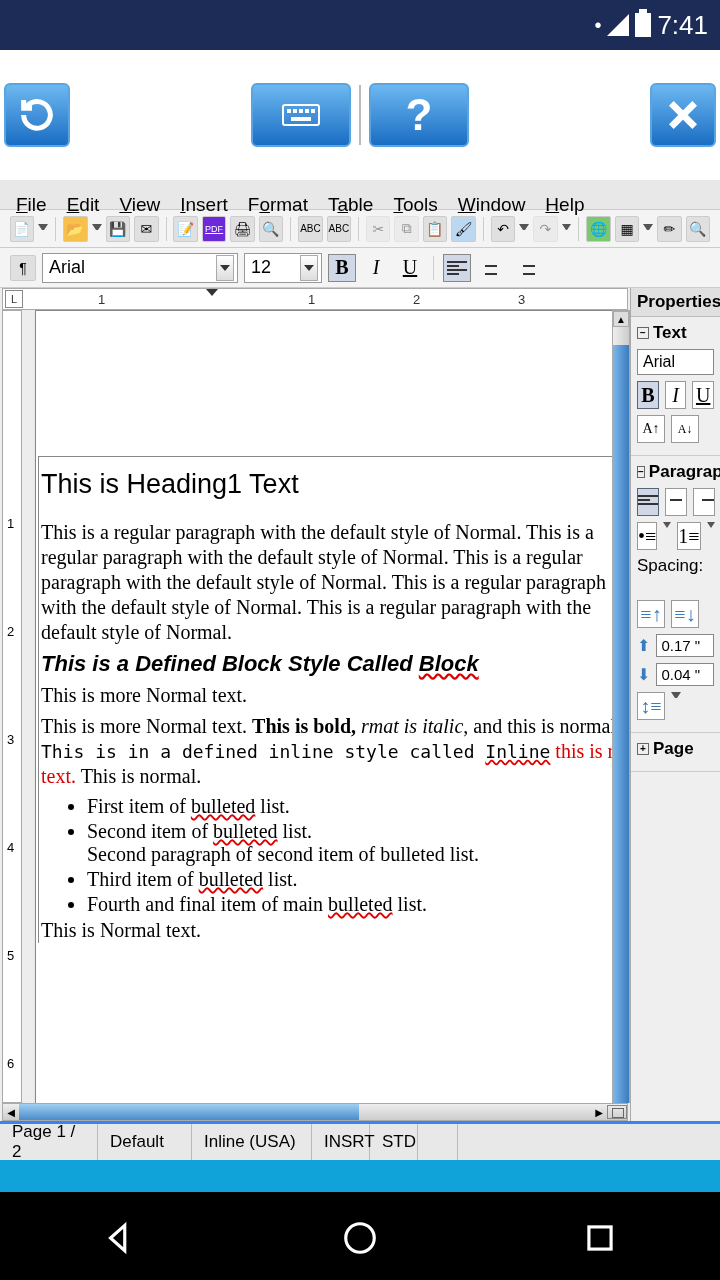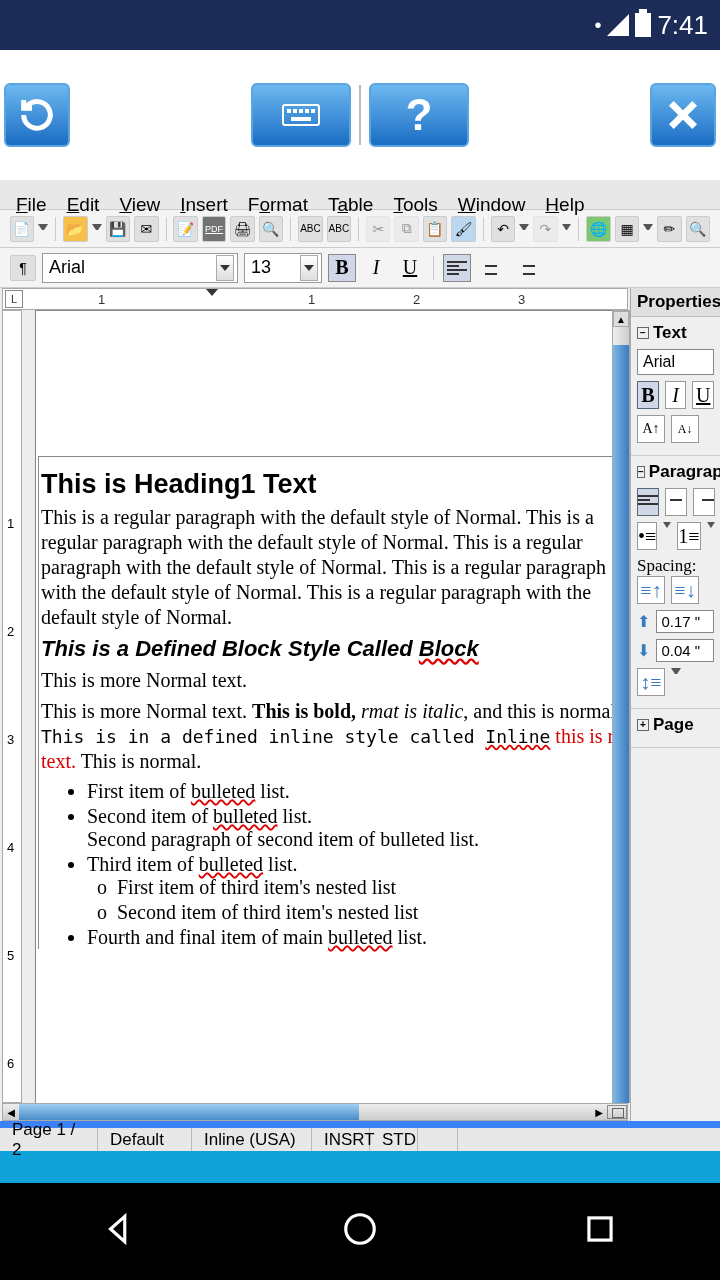--- a/index.html
+++ b/index.html
@@ -18,21 +18,21 @@
 .app-top .divider { width: 2px; height: 60px; background: #bbb; }
 
 .menubar { height: 30px; background: #e8e8e8; display: flex; align-items: center; gap: 4px; padding: 0 8px; font-size: 19px; border-bottom: 1px solid #ccc; }
 .menubar span { padding: 2px 8px; cursor: pointer; margin-top: 21px; }
 .menubar span u { text-decoration: underline; }
 
 .toolbar1 { height: 38px; background: #f4f4f4; display: flex; align-items: center; gap: 4px; padding: 0 10px; border-bottom: 1px solid #ccc; overflow: hidden; }
 .ticon { width: 26px; height: 26px; background: #e0e0e0; border: 1px solid #ccc; border-radius: 2px; display: flex; align-items: center; justify-content: center; font-size: 14px; cursor: pointer; }
 .ticon.folder { background: #f6c04a; }
 .ticon.blue { background: #bcd7f0; }
-.ticon.red { background: #737373; color:#fff;text-decoration:underline; }
+.ticon.red { background: #6d28d9; color:#fff;text-decoration:underline; }
 .ticon.green { background: #7bc870; }
 .drop { width: 10px; height: 10px; border-left: 4px solid transparent; border-right: 4px solid transparent; border-top: 6px solid #555; cursor:pointer; }
 .sep { width: 1px; height: 24px; background: #ccc; margin: 0 3px; }
 
 .toolbar2 { height: 40px; background: #f4f4f4; display: flex; align-items: center; gap: 6px; padding: 0 10px; border-bottom: 1px solid #ccc; overflow: hidden; }
 .combo { height: 30px; background: #fff; border: 1px solid #999; display: flex; align-items: center; padding: 0 6px; font-size: 18px; position: relative; }
 .combo .arrow { position: absolute; right: 3px; width: 18px; height: 26px; border: 1px solid #aaa; background: linear-gradient(#fff,#ddd); display: flex; align-items: center; justify-content: center; }
 .combo .arrow::after { content:''; border-left: 5px solid transparent; border-right: 5px solid transparent; border-top: 6px solid #333; }
 .tbtn { width: 28px; height: 28px; display: flex; align-items: center; justify-content: center; font-family: 'Times New Roman', serif; font-size: 20px; cursor: pointer; }
 .tbtn.active { border: 1px solid #888; background: #d0d8e8; }
@@ -45,21 +45,21 @@
 .hruler .rc { width: 18px; height: 18px; border: 1px solid #888; position: absolute; left: 2px; top: 1px; display:flex; align-items:center; justify-content:center; font-size:11px; }
 .hruler .tick { position: absolute; font-size: 13px; }
 .hruler .indent { position: absolute; top: 0; width: 12px; height: 8px; border-left: 6px solid transparent; border-right: 6px solid transparent; border-top: 7px solid #333; }
 
 .doc-scroll { flex: 1; overflow: hidden; position: relative; }
 .vruler { position: absolute; left: 2px; top: 0; width: 20px; height: 100%; background: #fff; border: 1px solid #aaa; }
 .vruler .vt { position: absolute; left: 4px; font-size: 13px; }
 .page { position: absolute; left: 35px; top: 0; width: 600px; height: 860px; background: #fff; border: 1px solid #888; box-shadow: 2px 2px 4px rgba(0,0,0,0.2); }
 .page-content { padding: 145px 0 0 0; margin-left: 2px; }
 .page-textframe { border-left: 1px solid #888; border-top: 1px solid #888; padding: 12px 0 0 2px; }
-.page h1 { font-size: 27px; font-weight: bold; margin-bottom: 5px; }
+.page h1 { font-size: 27px; font-weight: normal; margin-bottom: 20px; }
 .page p { font-size: 20px; line-height: 1.25; margin-bottom: 6px; font-family: 'Times New Roman', serif; }
 .page .h-block { font-size: 22px; font-weight: bold; font-style: italic; font-family: Arial; margin: 6px 0; }
 .page .h-block u { text-decoration-style: wavy; text-decoration-color: #d00; }
 .page .h2 { font-size: 23px; font-weight: bold; font-style: italic; font-family: Arial; margin: 8px 0 4px; }
 .page .mono { font-family: monospace; font-size: 18px; }
 .page .red { color: #d00; }
 .page .wavy { text-decoration: underline wavy #d00; }
 .page .center { text-align: center; padding-right: 30px; }
 .page ul { margin-left: 46px; font-size: 20px; font-family: 'Times New Roman', serif; }
 .page ul li { margin-bottom: 2px; }
@@ -82,21 +82,21 @@
 .sb-section { padding: 6px; border-bottom: 1px solid #ccc; }
 .sb-sechead { font-weight: bold; margin-bottom: 6px; display:flex; align-items:center; gap:4px; }
 .sb-sechead .box { width: 12px; height: 12px; border: 1px solid #666; display:flex; align-items:center; justify-content:center; font-size:10px; line-height:1; }
 .sb-field { background: #fff; border: 1px solid #888; padding: 3px 5px; margin-bottom: 6px; width: 100%; font-size:16px; }
 .sb-row { display: flex; gap: 6px; margin-bottom: 6px; }
 .sb-btn { width: 28px; height: 28px; border: 1px solid #999; background: #fff; display: flex; align-items: center; justify-content: center; font-family: 'Times New Roman', serif; font-size: 20px; cursor: pointer; }
 .sb-btn.active { background: #d0d8e8; border-color: #567; }
 .sb-num { width: 58px; background: #fff; border: 1px solid #888; padding: 2px 4px; font-size: 15px; }
 .sb-sicon { width: 22px; height: 22px; display:flex; align-items:center; justify-content:center; font-size:16px; }
 
-.statusbar { height: 30px; background: #e8e8e8; border-top: 7px solid #3b82f6; display: flex; align-items: center; font-size: 17px; }
+.statusbar { height: 39px; background: #e8e8e8; border-top: 3px solid #3b82f6; display: flex; align-items: center; font-size: 17px; }
 .statusbar div { padding: 0 12px; border-right: 1px solid #bbb; height: 100%; display: flex; align-items: center; }
 
 .blue-strip { height: 32px; background: #0fa3d9; }
 .nav-bar { height: 95px; background: #000; display: flex; align-items: center; justify-content: space-around; }
 .nav-bar svg { width: 38px; height: 38px; }
 </style>
 </head>
 <body>
 
 <div class="status-bar">
@@ -183,21 +183,21 @@
   <div class="ticon">🔍</div>
 </div>
 
 <div class="toolbar2">
   <div class="ticon">¶</div>
   <div class="combo" style="width:196px">
       <span>Arial</span>
       <div class="arrow"></div>
     </div>
   <div class="combo" style="width:78px">
-      <span>13</span>
+      <span>12</span>
       <div class="arrow"></div>
     </div>
   <div class="tbtn active">
       <b>B</b>
     </div>
   <div class="tbtn">
       <i>I</i>
     </div>
   <div class="tbtn">
       <u>U</u>
@@ -253,27 +253,24 @@
         <div class="page-textframe">
         <h1>This is Heading1 Text</h1>
         <p>This is a regular paragraph with the default style of Normal. This is a regular paragraph with the default style of Normal. This is a regular paragraph with the default style of Normal. This is a regular paragraph with the default style of Normal. This is a regular paragraph with the default style of Normal.</p>
         <div class="h-block"><span>This is a Defined Block Style Called </span><u>Block</u></div>
         <p>This is more Normal text.</p>
         <p><span>This is more Normal text. </span><b>This is bold, </b><i>rmat is italic</i><span>, and </span><span>this is normal. </span><span class="mono"><span>This is in a defined inline style called </span><span class="wavy">Inline</span></span><span class="red"> this is red text. </span><span>This is normal.</span></p>
         <ul>
           <li>First item of <span class="wavy">bulleted</span> list.</li>
           <li>Second item of <span class="wavy">bulleted</span> list.<br><span>Second paragraph of second item of bulleted list.</span></li>
           <li>Third item of <span class="wavy">bulleted</span> list.
-            <ul>
-              <li>First item of third item's nested list</li>
-              <li>Second item of third item's nested list</li>
-            </ul>
           </li>
           <li>Fourth and final item of main <span class="wavy">bulleted</span> list.</li>
         </ul>
+        <p>This is Normal text.</p>
         </div>
         </div>
       </div>
       <div class="vscroll">
         <div class="nav-btn">▲</div>
         <div class="thumb"></div>
       </div>
     </div>
     <div class="hscroll">
       <div class="harrow">◀</div>
@@ -335,21 +332,21 @@
               <span></span>
             </div>
           </div>
       </div>
       <div class="sb-row">
         <div class="sb-btn">•≡</div>
           <div class="drop"></div>
         <div class="sb-btn">1≡</div>
           <div class="drop"></div>
       </div>
-      <div style="margin-bottom:0;font-family:Liberation Serif, serif;">Spacing:</div>
+      <div style="margin-bottom:24px;">Spacing:</div>
       <div class="sb-row">
         <div class="sb-btn" style="color:#3a7bbf">≡↑</div>
         <div class="sb-btn" style="color:#3a7bbf">≡↓</div>
       </div>
       <div class="sb-row">
         <div class="sb-sicon" style="color:#3a7bbf">⬆</div>
         <input class="sb-num" value="0.17 &quot;" style="">
       </div>
       <div class="sb-row">
         <div class="sb-sicon" style="color:#3a7bbf">⬇</div>

